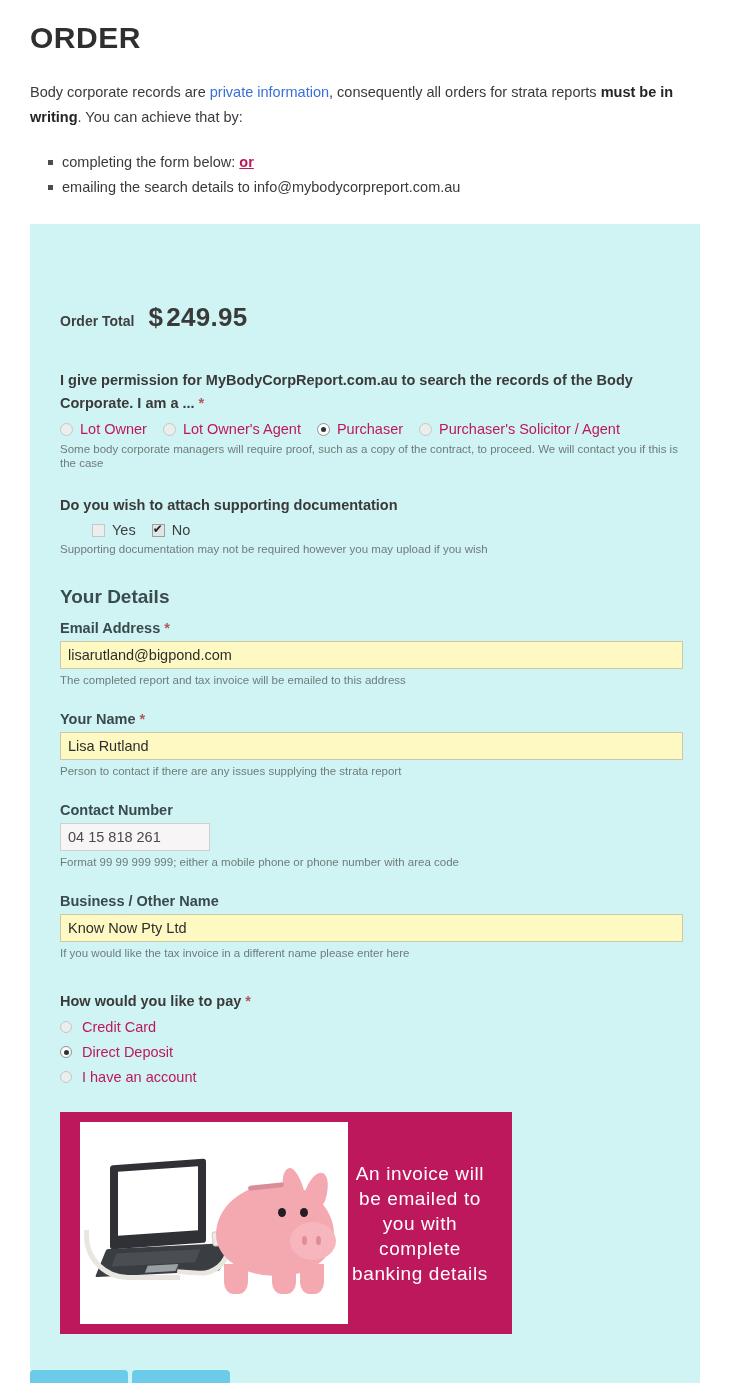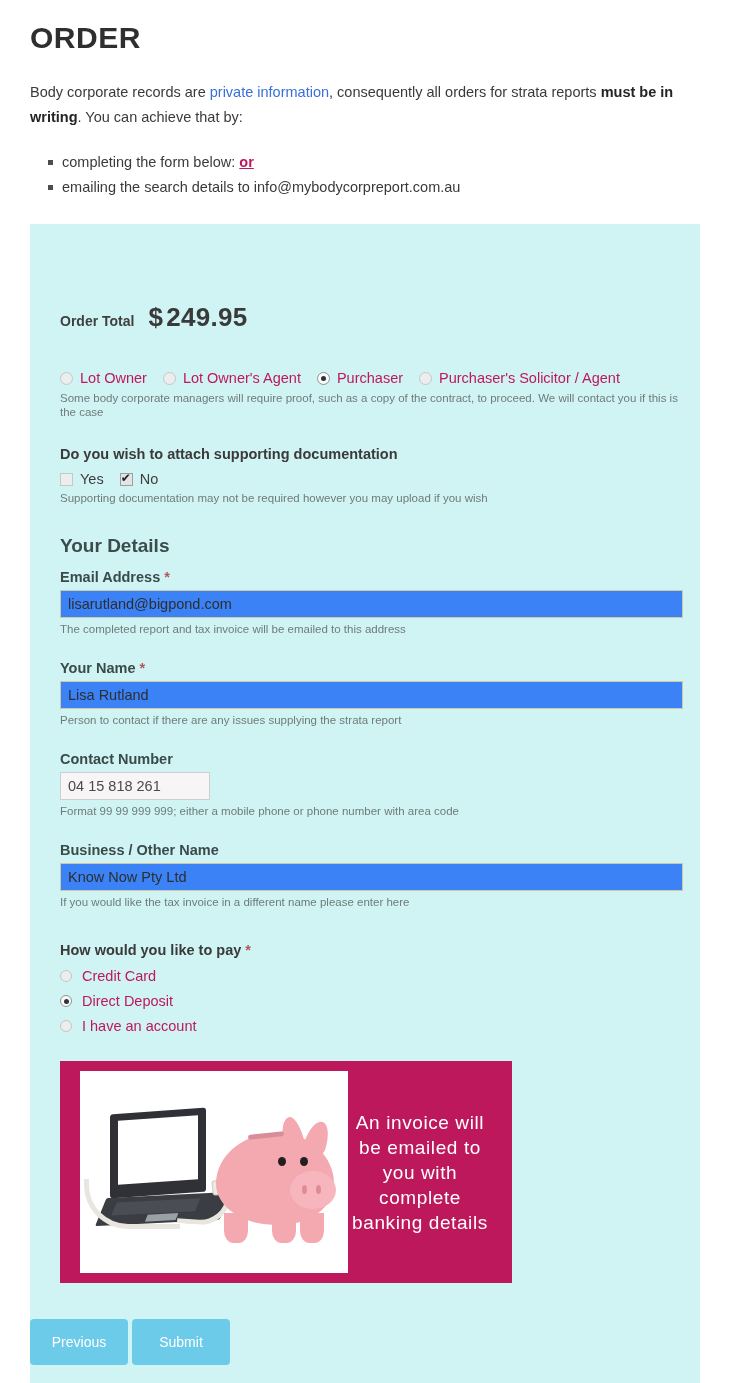--- a/index.html
+++ b/index.html
@@ -161,21 +161,21 @@
   }
   .radio-col .radio {
     width: 12px; height: 12px;
     margin-right: 10px;
   }
   .radio-col .radio.checked::after {
     left: 2.5px; top: 2.5px; width: 5px; height: 5px;
   }
 
   
-  .check-row { display: flex; align-items: flex-start; margin-top: 2px; }
+  .check-row { display: flex; align-items: flex-start; margin-top: 2px; margin-left: 32px; }
   .check-opt { display: flex; align-items: center; margin-right: 16px; cursor: pointer; }
   .checkbox {
     width: 13px; height: 13px;
     background: #eceeee;
     border: 1px solid #c3c8c8;
     margin-right: 7px;
     flex: 0 0 auto;
     position: relative;
   }
   .checkbox.checked { background: #e3e5e5; border-color: #9aa0a0; }
@@ -205,21 +205,21 @@
   }
 
   .text-input {
     display: block;
     font-family: "Liberation Sans", sans-serif;
     font-size: 14.5px;
     color: #2e2e2e;
     height: 28px;
     line-height: 26px;
     padding: 0 7px;
-    background: #3b82f6;
+    background: #fef9c3;
     border: 1px solid #cdc9a7;
     border-radius: 0;
     outline: none;
   }
   .text-input.wide { width: 623px; }
   .text-input.plain {
     background: #f7f5f5;
     border: 1px solid #cfcfcf;
     width: 150px;
     color: #4a4a4a;
@@ -411,20 +411,21 @@
   </ul>
 
   <div class="panel">
 
     <div class="row-total">
       <span class="total-label">Order Total</span>
       <span class="total-value"><span class="cur">$</span><span>249.95</span></span>
     </div>
 
     <div class="field-block">
+      <div class="q-label"><span>I give permission for MyBodyCorpReport.com.au to search the records of the Body Corporate. I am a ...</span> <span class="req">*</span></div>
 
       <div class="radio-row">
         <label class="radio-opt">
           <span class="radio"></span>
           <span class="radio-text">Lot Owner</span>
         </label>
         <label class="radio-opt">
           <span class="radio"></span>
           <span class="radio-text">Lot Owner's Agent</span>
         </label>

